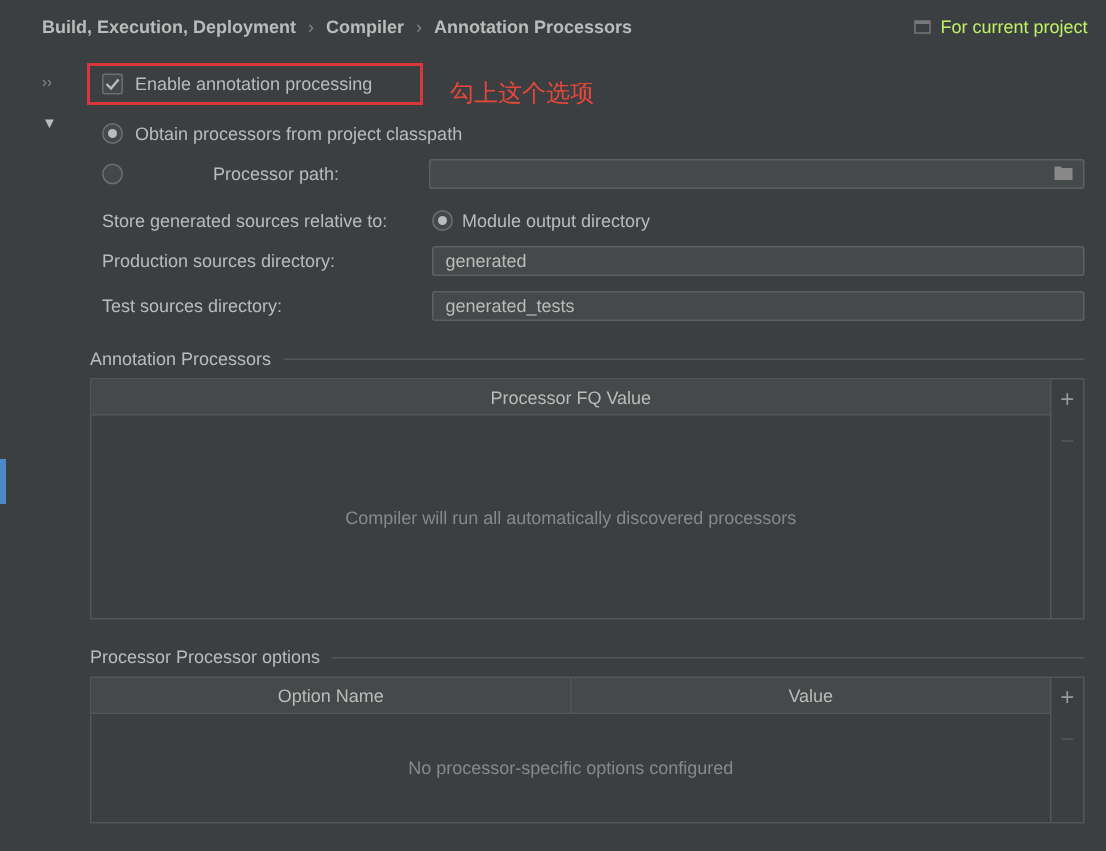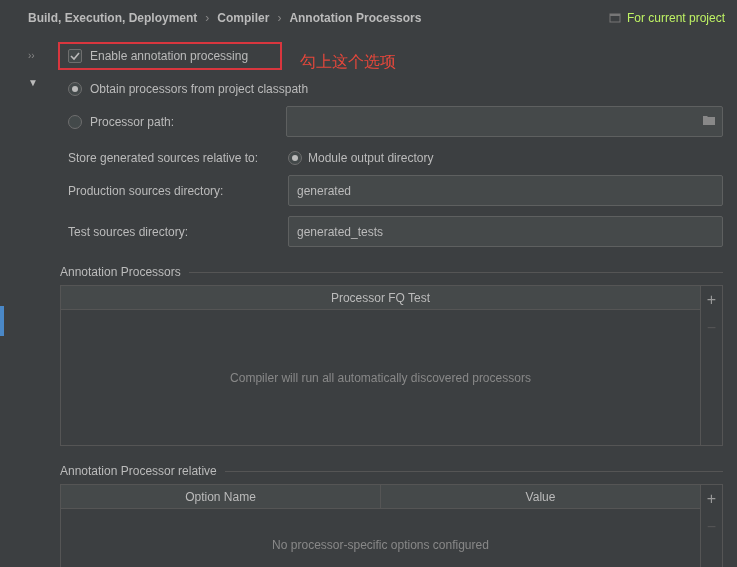--- a/index.html
+++ b/index.html
@@ -101,20 +101,21 @@
       align-items: center;
       justify-content: center;
       background: #43494a;
     }
     .checkmark svg { width: 10px; height: 10px; }
     .radio-row {
       display: flex;
       align-items: center;
       gap: 8px;
       margin: 10px 0 10px 8px;
+      text-align: center;
     }
     .radio {
       width: 14px;
       height: 14px;
       border: 1px solid #6e6e6e;
       border-radius: 50%;
       display: inline-flex;
       align-items: center;
       justify-content: center;
       background: #43494a;
@@ -132,21 +133,21 @@
       align-items: center;
       margin: 10px 0 10px 8px;
       gap: 10px;
     }
     .form-row .label-col {
       width: 210px;
       flex-shrink: 0;
     }
     .input {
       flex: 1;
-      height: 31px;
+      height: 20px;
       background: #45494a;
       border: 1px solid #5e6060;
       border-radius: 2px;
       color: #bbb;
       padding: 0 8px;
       display: flex;
       align-items: center;
       justify-content: space-between;
     }
     .path-input { position: relative; }
@@ -308,33 +309,33 @@
   </div>
 
   <div class="section-header">
     <span>Annotation Processors</span>
     <div class="line"></div>
   </div>
   <div class="table">
     <div class="table-wrap">
       <div class="table-main">
         <div class="table-header">
-          <div class="col">Processor FQ Test</div>
+          <div class="col">Processor FQ Value</div>
         </div>
         <div class="table-body">Compiler will run all automatically discovered processors</div>
       </div>
       <div class="table-side">
         <div class="side-btn">+</div>
         <div class="side-btn disabled">−</div>
       </div>
     </div>
   </div>
 
   <div class="section-header">
-    <span>Annotation Processor relative</span>
+    <span>Processor Processor options</span>
     <div class="line"></div>
   </div>
   <div class="table">
     <div class="table-wrap">
       <div class="table-main">
         <div class="table-header">
           <div class="col">Option Name</div>
           <div class="col">Value</div>
         </div>
         <div class="table-body small">No processor-specific options configured</div>

